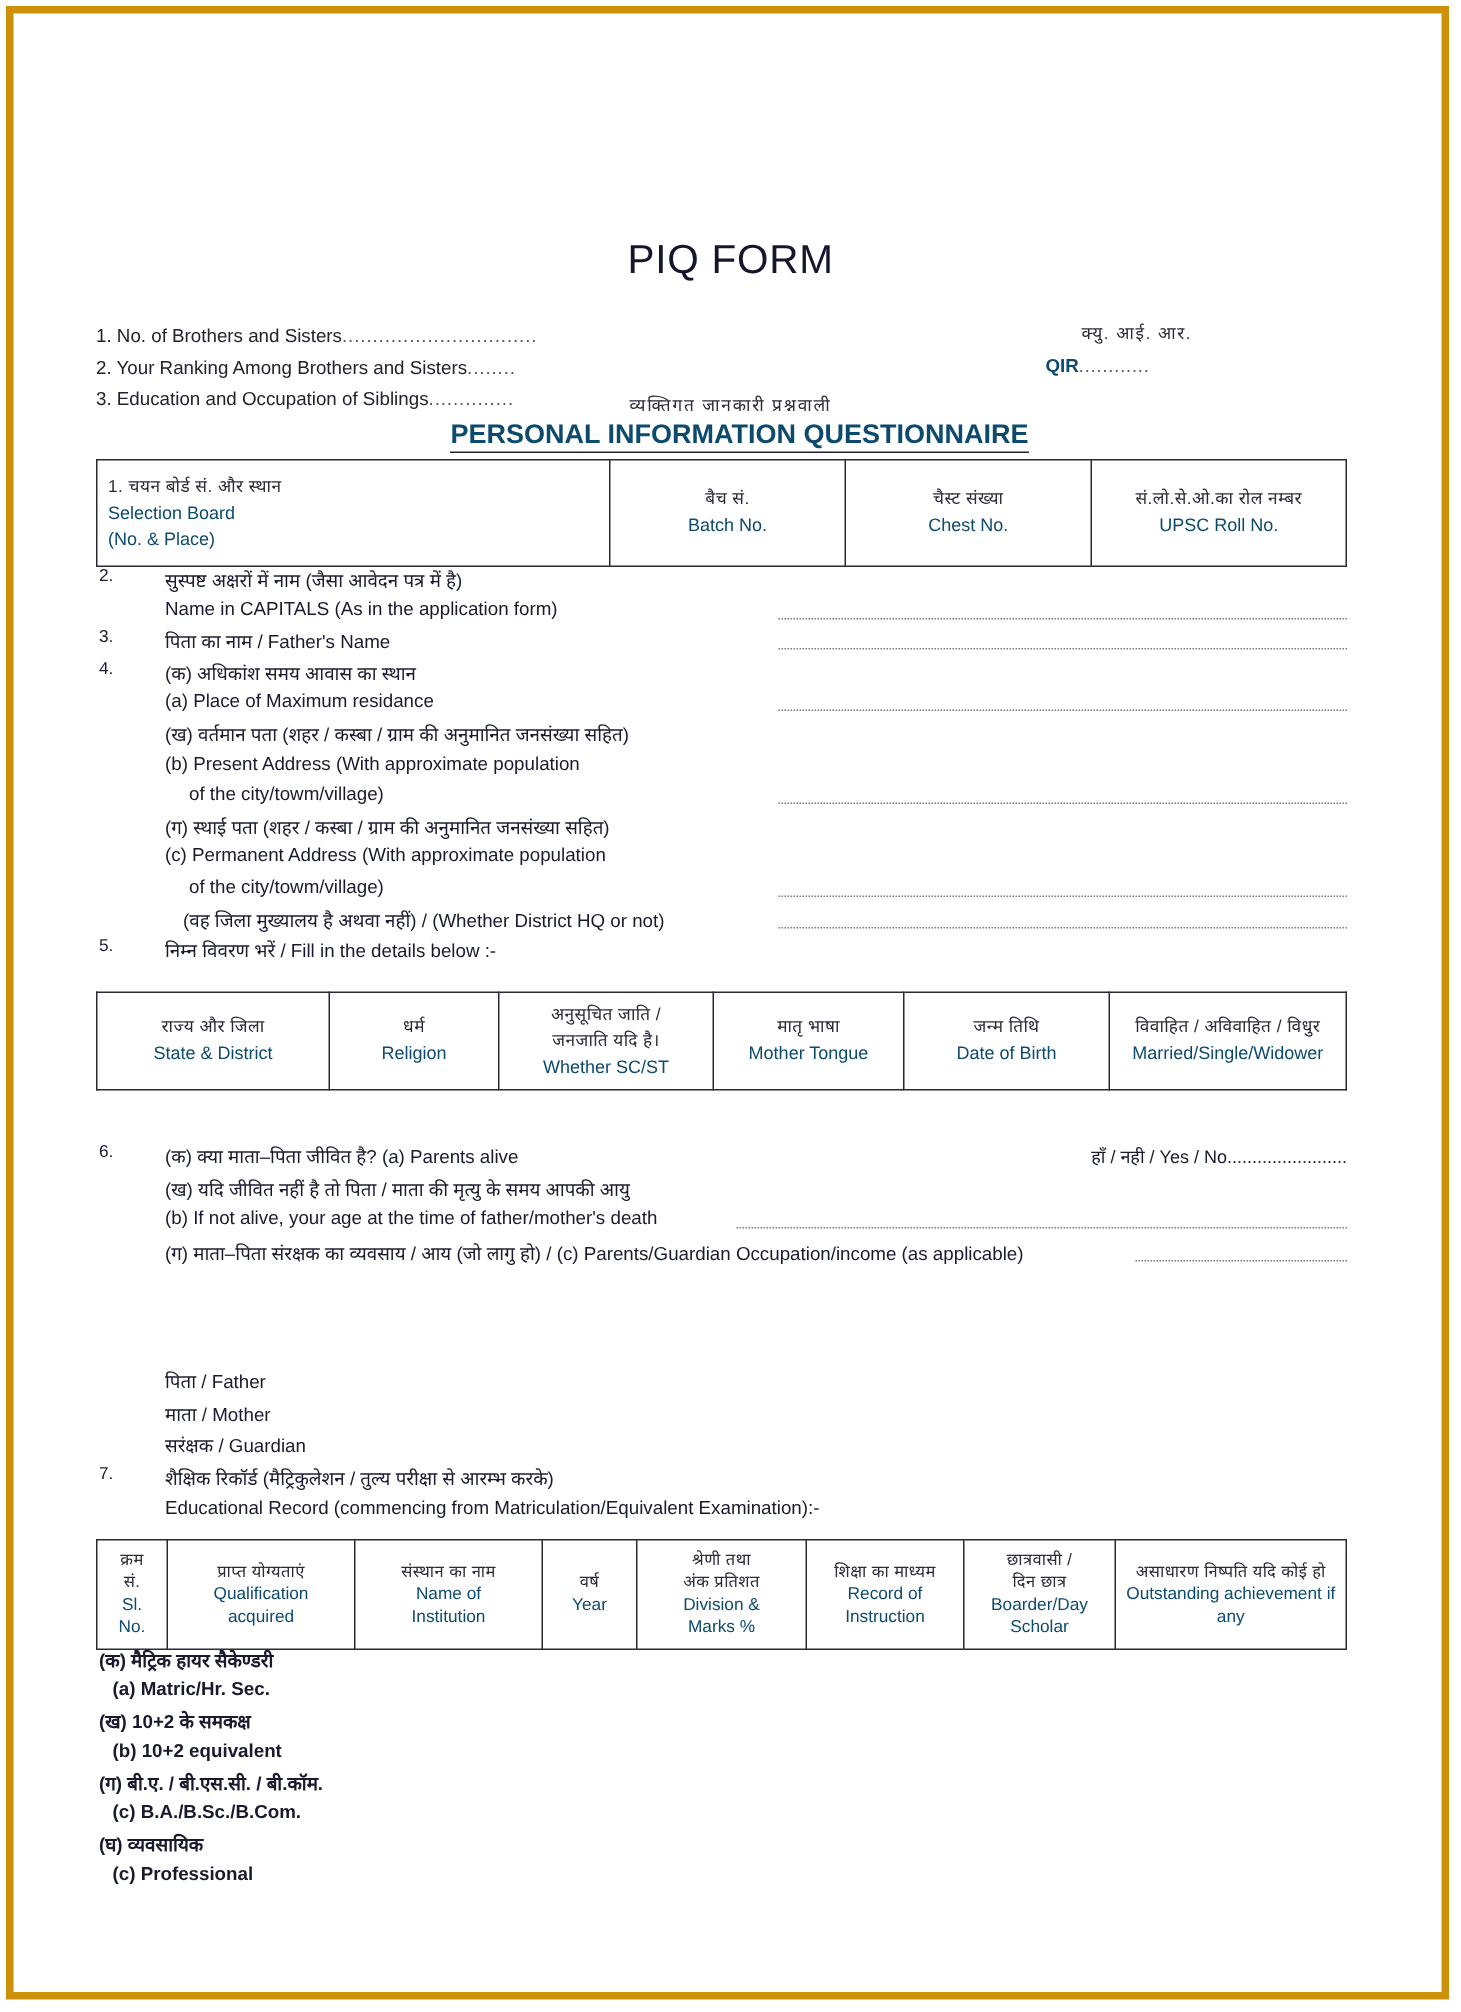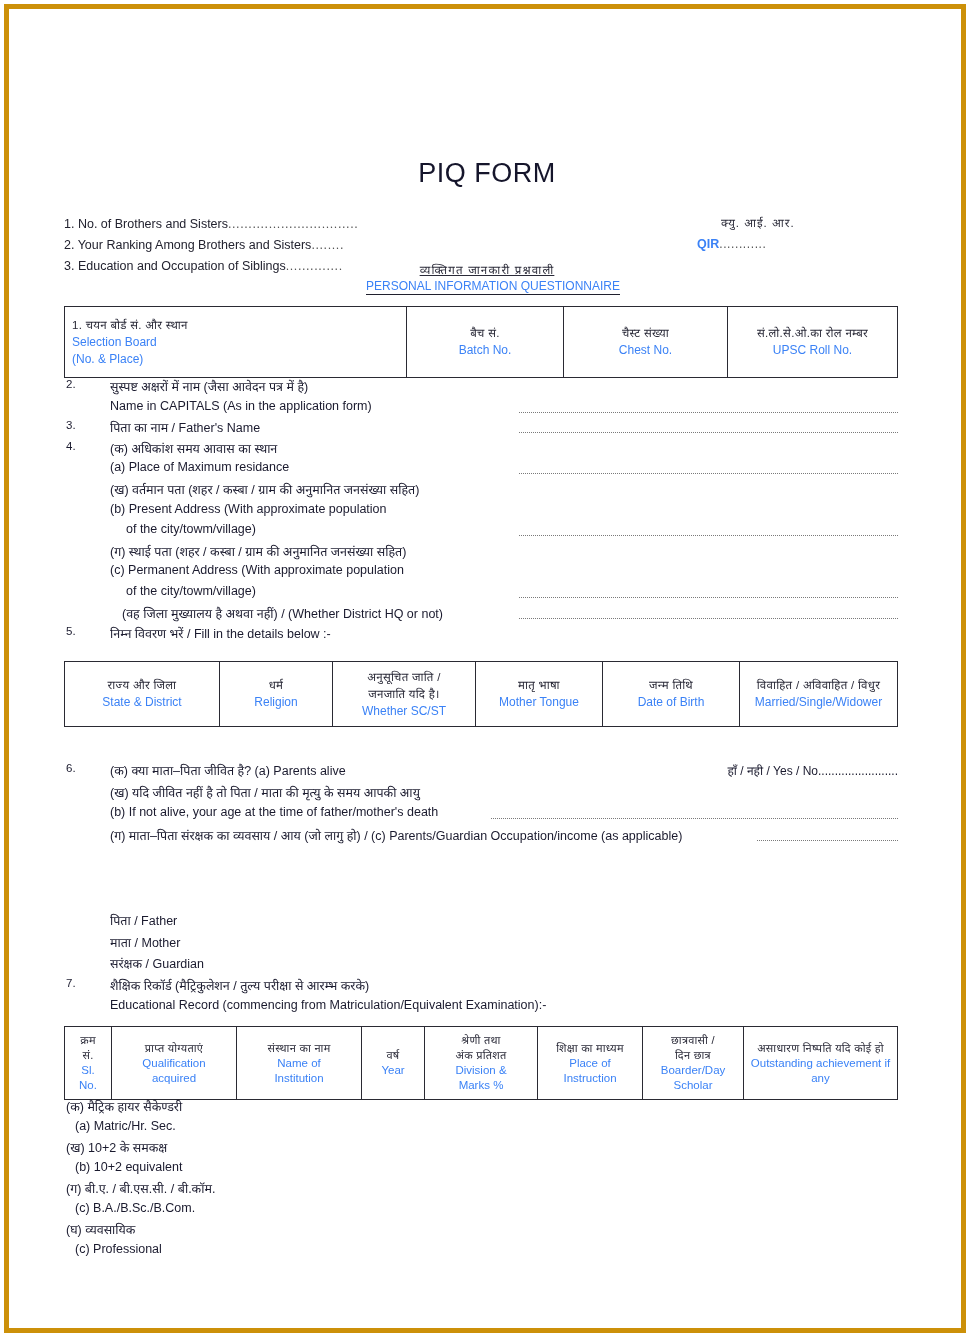--- a/index.html
+++ b/index.html
@@ -67,46 +67,46 @@
   .qir .hi { font-size: 11.5px; letter-spacing: 1px; margin-left: 24px; }
   .qir .en { font-weight: bold; font-size: 12.5px; }
 
   .subhead {
     position: absolute;
     left: 0; right: 0;
     top: 262px;
     text-align: center;
     font-size: 12.5px;
   }
-  .subhead .hi { letter-spacing: 1.2px; display:block;text-decoration:underline; }
+  .subhead .hi { letter-spacing: 1.2px; display:block; }
   .subhead .en {
     display: inline-block;
-    font-weight: normal;
-    font-size: 12px;
+    font-weight: bold;
+    font-size: 18px;
     border-bottom: 1.3px solid #20202e;
     margin-top: 2px;
     padding-bottom: 1px;
     margin-left: 12px;
   }
 
   
   table.grid {
     position: absolute;
     border-collapse: collapse;
     font-size: 12px;
   }
   table.grid td {
     border: 1px solid #2a2a33;
     text-align: center;
     vertical-align: middle;
     padding: 4px 4px;
     line-height: 17px;
   }
   .hi  { font-size: 11.5px; letter-spacing: .3px; color:#2a2a38; }
-  .en  { font-size: 12px; color:#3b82f6; }
+  .en  { font-size: 12px; color:#0c4a6e; }
 
   
   #tbl-selection-board {
     left: 64px; top: 306px; width: 834px;
   }
   #tbl-selection-board td.left-cell {
     text-align: left; padding-left: 7px; height: 62px;
   }
 
   
@@ -203,21 +203,21 @@
   #tbl-education td .en { font-size: 11.5px; line-height: 15px; }
 
   .eduitems {
     position: absolute;
     left: 66px;
     top: 1098px;
     width: 834px;
     font-size: 12.5px;
   }
   .eduitems .frow { height: 20.5px; }
-  .eduitems .txt { left: 0; }
+  .eduitems .txt { left: 0; font-weight: bold; }
   .eduitems .txt.en2 { left: 9px; }
 </style>
 </head>
 <body>
 
 <div class="page-frame"></div>
 
 <div class="sheet">
 
   <div class="title">PIQ FORM</div>
@@ -415,21 +415,21 @@
         <div class="en">Year</div>
       </td>
       <td style="width:106px">
         <div class="hi">श्रेणी तथा</div>
         <div class="hi">अंक प्रतिशत</div>
         <div class="en">Division &amp;</div>
         <div class="en">Marks %</div>
       </td>
       <td style="width:98px">
         <div class="hi">शिक्षा का माध्यम</div>
-        <div class="en">Place of</div>
+        <div class="en">Record of</div>
         <div class="en">Instruction</div>
       </td>
       <td style="width:94px">
         <div class="hi">छात्रवासी /</div>
         <div class="hi">दिन छात्र</div>
         <div class="en">Boarder/Day</div>
         <div class="en">Scholar</div>
       </td>
       <td>
         <div class="hi">असाधारण निष्पति यदि कोई हो</div>

